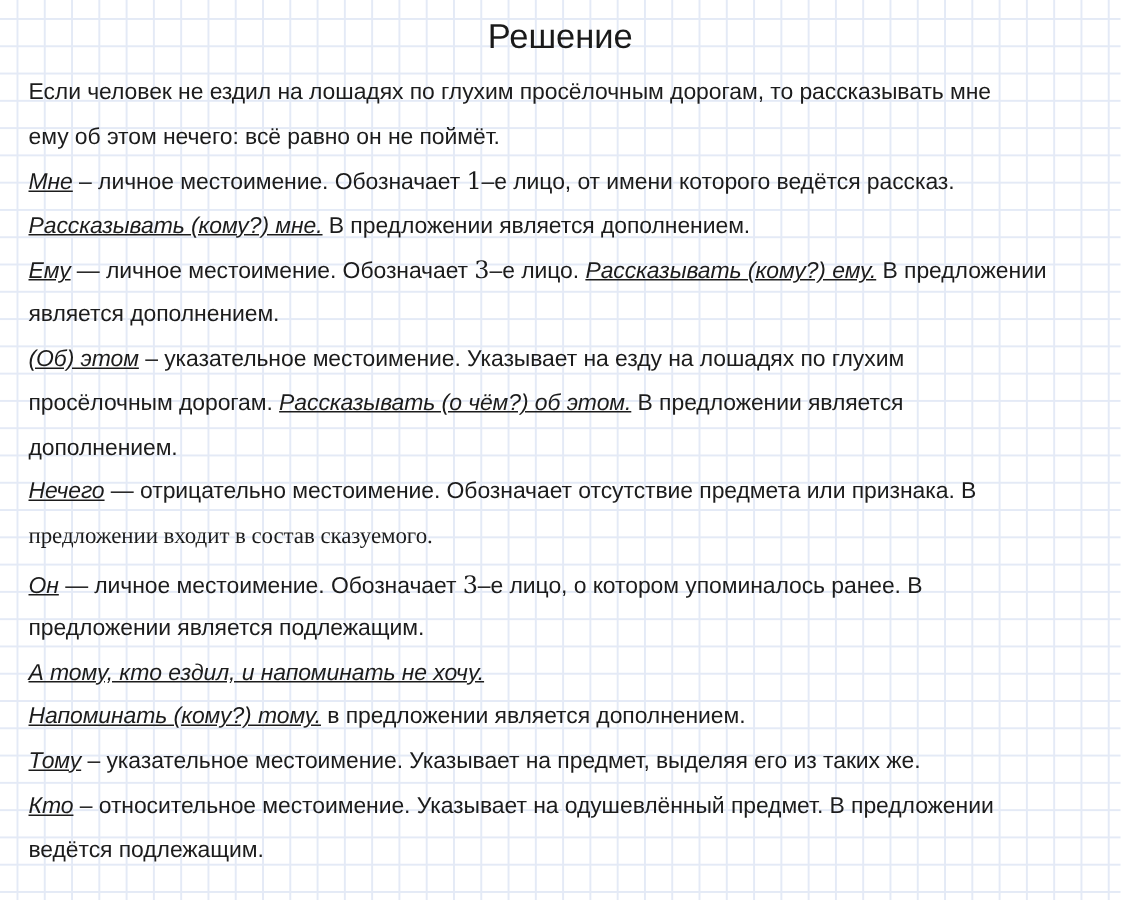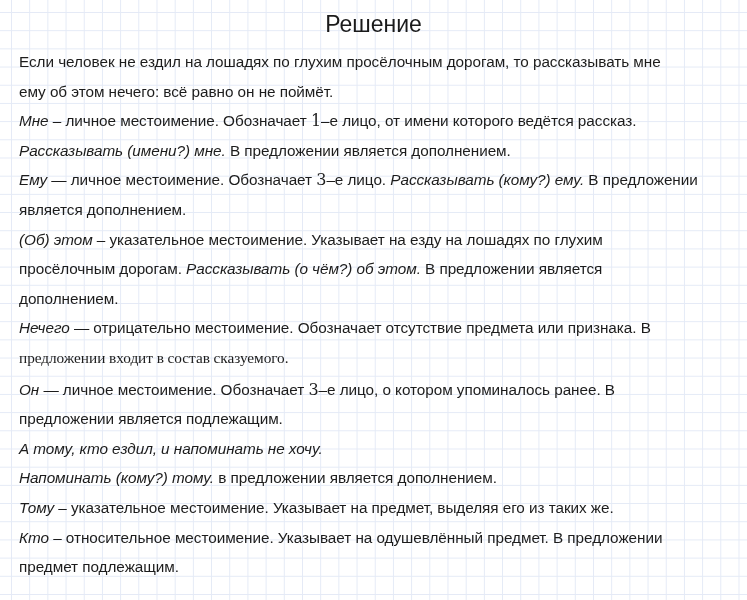--- a/index.html
+++ b/index.html
@@ -46,21 +46,21 @@
     width: 715px;
   }
   .line {
     font-size: 15.3px;
     line-height: 29.6px;
     height: 29.6px;
     white-space: nowrap;
     letter-spacing: -0.05px;
   }
   .line.gap-after { margin-bottom: 2px; font-family: Liberation Serif, serif; }
-  .it { font-style: italic; }
+  .it { font-style: italic; text-decoration: underline; }
   .num {
     font-family: "DejaVu Serif", "Liberation Serif", serif;
     font-size: 16px;
   }
 </style>
 </head>
 <body>
 
 <div class="page">
   <h1 class="title">Решение</h1>
@@ -68,21 +68,21 @@
     <div class="line">
       <span>Если человек не ездил на лошадях по глухим просёлочным дорогам, то рассказывать мне</span>
     </div>
     <div class="line">
       <span>ему об этом нечего: всё равно он не поймёт.</span>
     </div>
     <div class="line">
       <span class="it">Мне</span><span> – личное местоимение. Обозначает </span><span class="num">1</span><span>–е лицо, от имени которого ведётся рассказ.</span>
     </div>
     <div class="line">
-      <span class="it">Рассказывать (имени?) мне.</span><span> В предложении является дополнением.</span>
+      <span class="it">Рассказывать (кому?) мне.</span><span> В предложении является дополнением.</span>
     </div>
     <div class="line">
       <span class="it">Ему</span><span> — личное местоимение. Обозначает </span><span class="num">3</span><span>–е лицо. </span><span class="it">Рассказывать (кому?) ему.</span><span> В предложении</span>
     </div>
     <div class="line">
       <span>является дополнением.</span>
     </div>
     <div class="line">
       <span class="it">(Об) этом</span><span> – указательное местоимение. Указывает на езду на лошадях по глухим</span>
     </div>
@@ -110,16 +110,16 @@
     <div class="line">
       <span class="it">Напоминать (кому?) тому.</span><span> в предложении является дополнением.</span>
     </div>
     <div class="line">
       <span class="it">Тому</span><span> – указательное местоимение. Указывает на предмет, выделяя его из таких же.</span>
     </div>
     <div class="line">
       <span class="it">Кто</span><span> – относительное местоимение. Указывает на одушевлённый предмет. В предложении</span>
     </div>
     <div class="line">
-      <span>предмет подлежащим.</span>
+      <span>ведётся подлежащим.</span>
     </div>
   </div>
 </div>
 
 </body></html>

